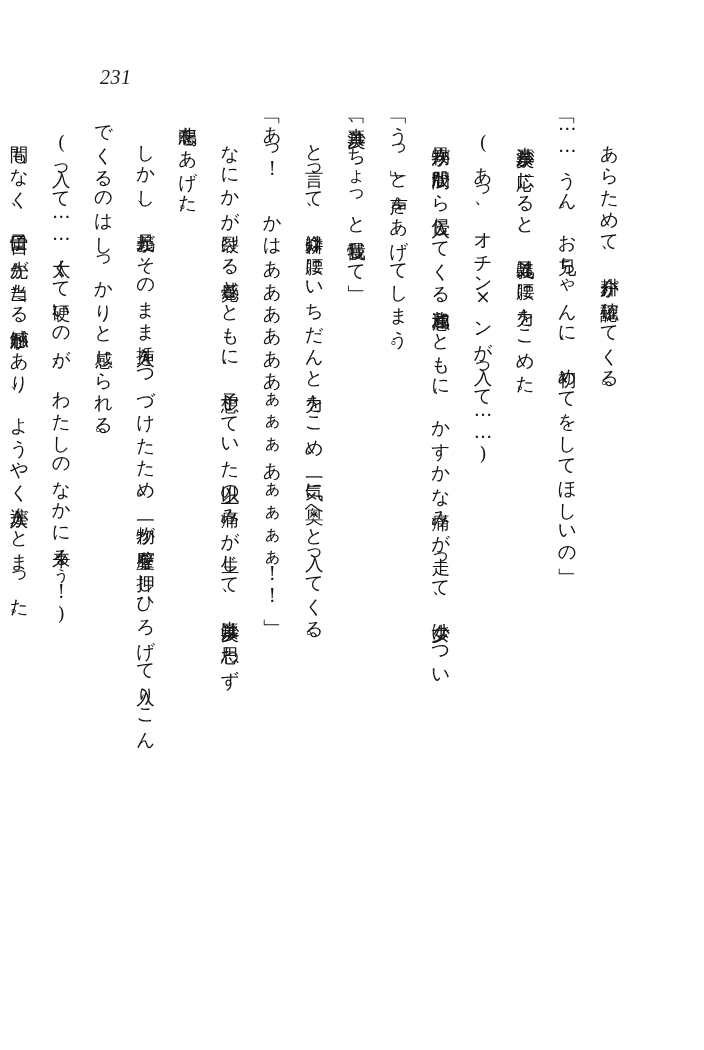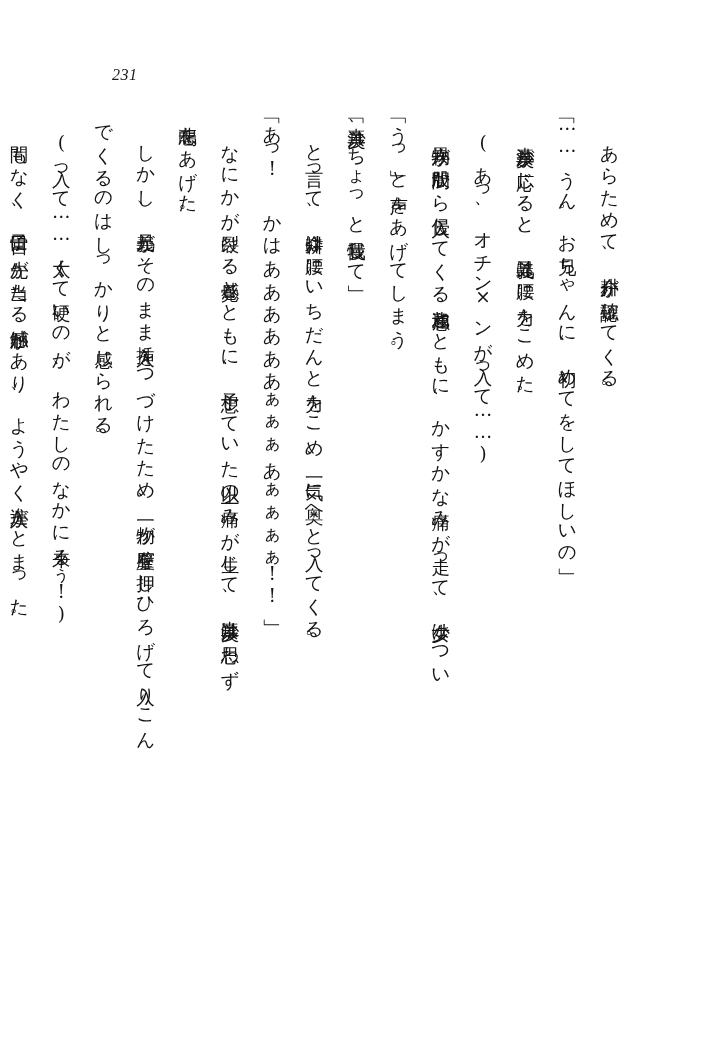--- a/index.html
+++ b/index.html
@@ -18,23 +18,23 @@
   .page {
     position: absolute;
     left: 0;
     top: 0;
     width: 704px;
     height: 1050px;
     background: #ffffff;
   }
   .page-number {
     position: absolute;
-    left: 112px;
+    left: 100px;
     top: 66px;
-    font-size: 16px;
+    font-size: 20px;
     font-style: italic;
     font-family: "Liberation Serif", "DejaVu Serif", serif;
     color: #1a1a1a;
     letter-spacing: 0.5px;
   }
   .text-block {
     position: absolute;
     right: 74px;
     top: 112px;
     height: 830px;

